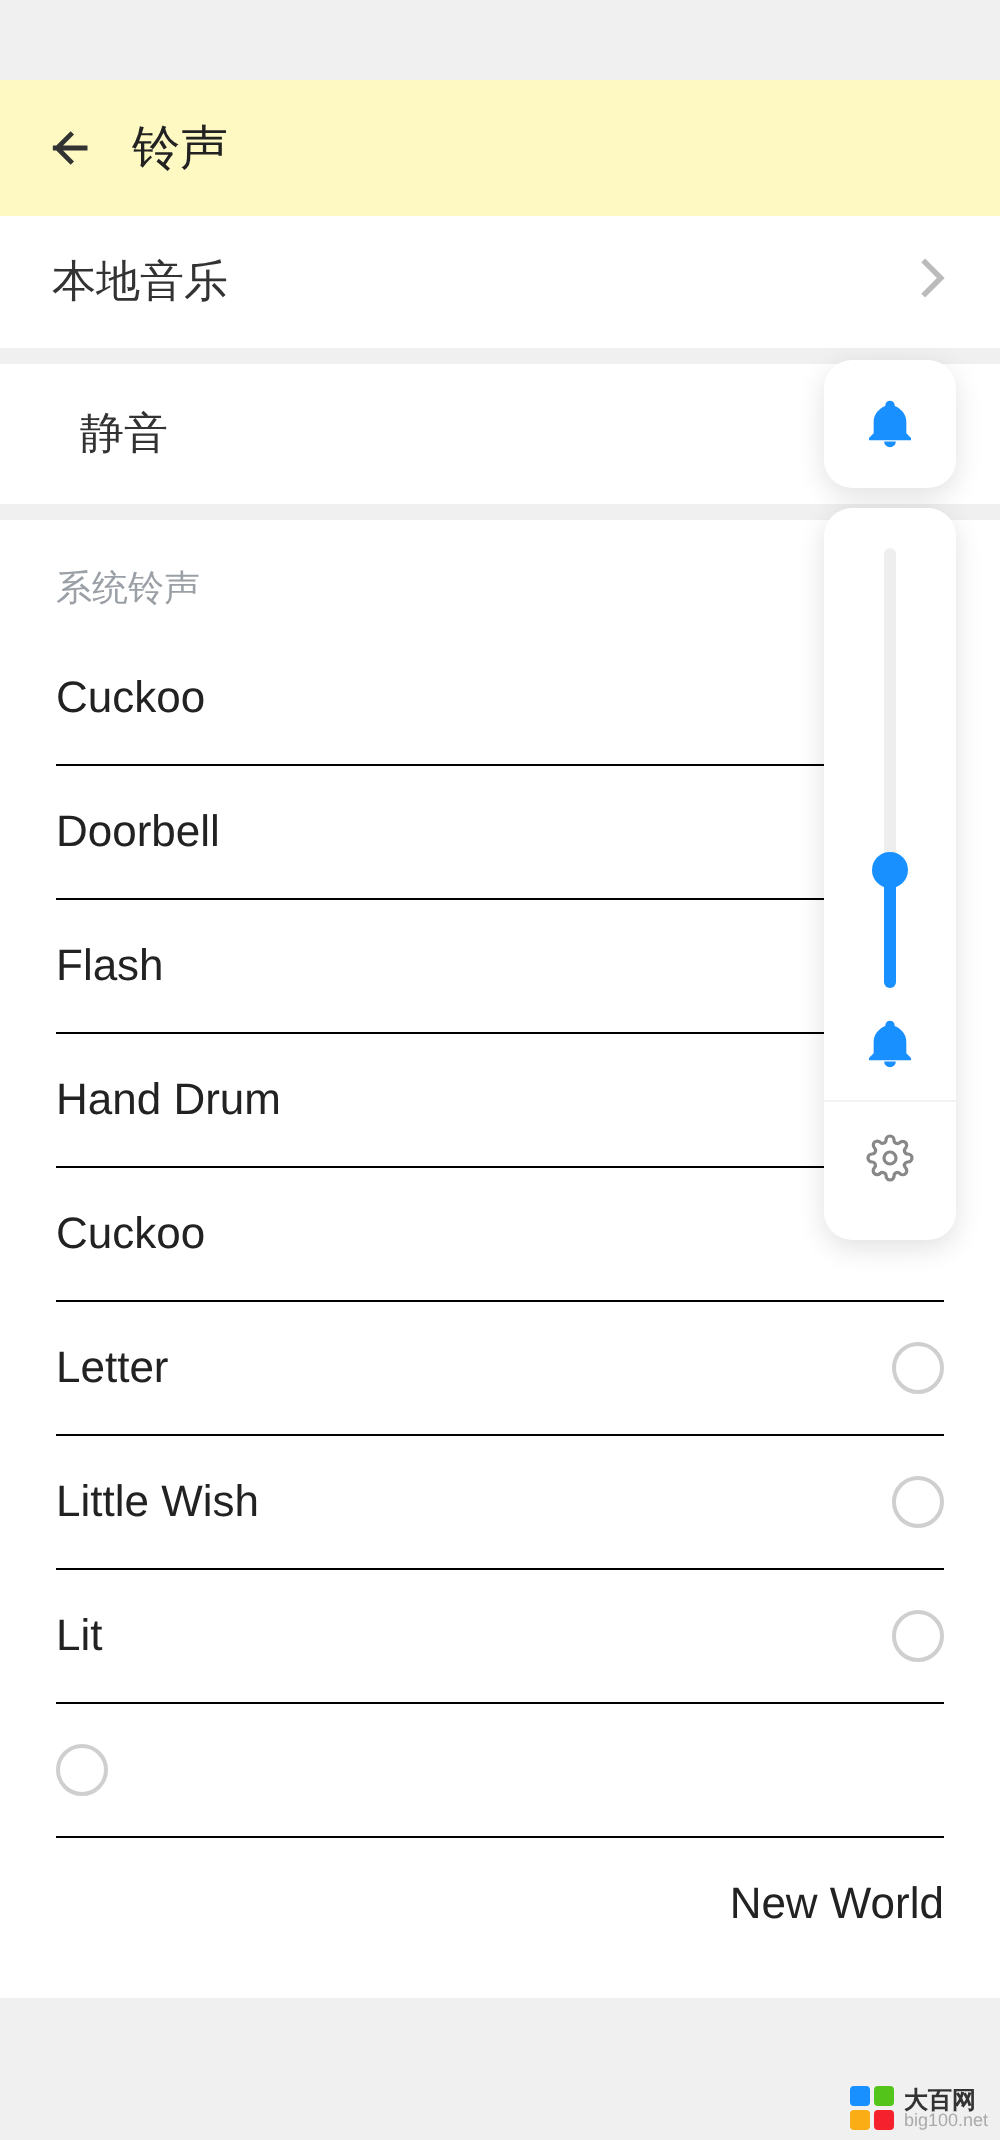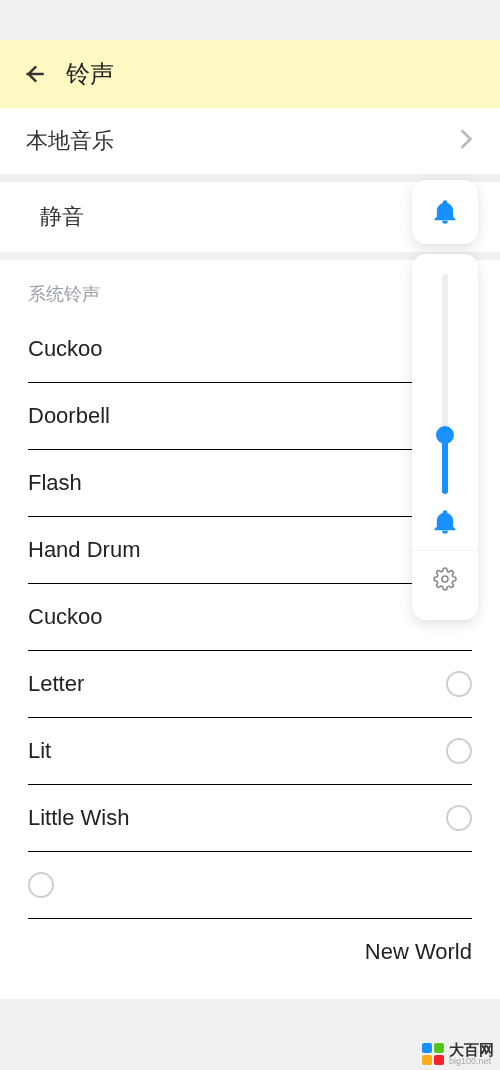--- a/index.html
+++ b/index.html
@@ -168,21 +168,21 @@
       align-items: center;
       gap: 4px;
     }
     .wm-logo { display: flex; flex-wrap: wrap; width: 24px; height: 24px; }
     .wm-logo span { width: 10px; height: 10px; margin: 1px; border-radius: 2px; }
     .wm-logo span:nth-child(1){background:#1890ff;}
     .wm-logo span:nth-child(2){background:#52c41a;}
     .wm-logo span:nth-child(3){background:#faad14;}
     .wm-logo span:nth-child(4){background:#f5222d;}
     .wm-text { display:flex; flex-direction: column; line-height:1; }
-    .wm-text .t1 { font-size: 15px; font-weight:700; color:#333; }
+    .wm-text .t1 { font-size: 12px; font-weight:700; color:#333; }
     .wm-text .t2 { font-size: 9px; color:#aaa; }
   </style>
 </head>
 <body>
 
 <div class="header">
   <div class="back-arrow">
     <svg viewBox="0 0 24 24">
         <path d="M14 5l-7 7 7 7M5 12h16"></path>
       </svg>
@@ -219,25 +219,25 @@
       <span class="ringtone-name">Hand Drum</span>
     </div>
     <div class="ringtone-item">
       <span class="ringtone-name">Cuckoo</span>
     </div>
     <div class="ringtone-item">
       <span class="ringtone-name">Letter</span>
       <span class="radio-unchecked"></span>
     </div>
     <div class="ringtone-item">
+      <span class="ringtone-name">Little Wish</span>
+      <span class="radio-unchecked"></span>
+    </div>
+    <div class="ringtone-item">
       <span class="ringtone-name">Lit</span>
-      <span class="radio-unchecked"></span>
-    </div>
-    <div class="ringtone-item">
-      <span class="ringtone-name">Little Wish</span>
       <span class="radio-unchecked"></span>
     </div>
     <div class="ringtone-item">
       <span class="radio-unchecked"></span>
     </div>
     <div class="ringtone-item">
       <span class="ringtone-name">New World</span>
     </div>
   </div>
 </div>

